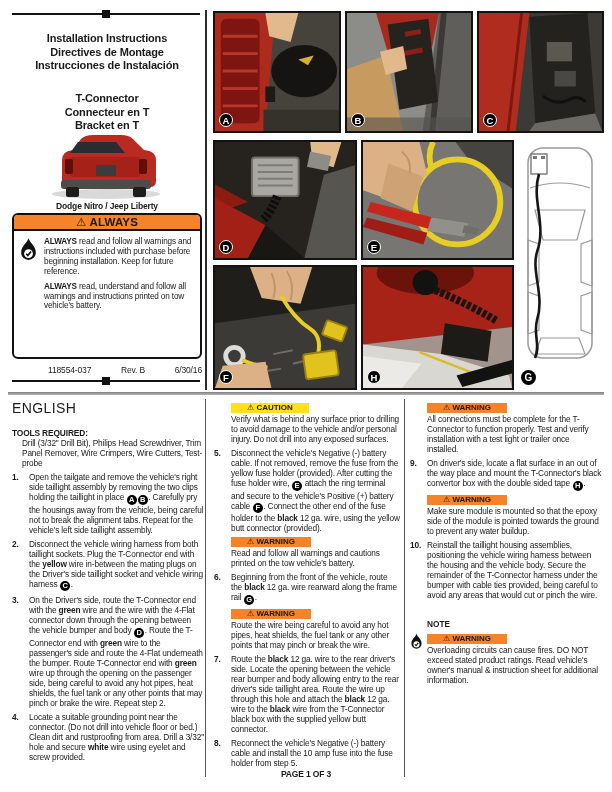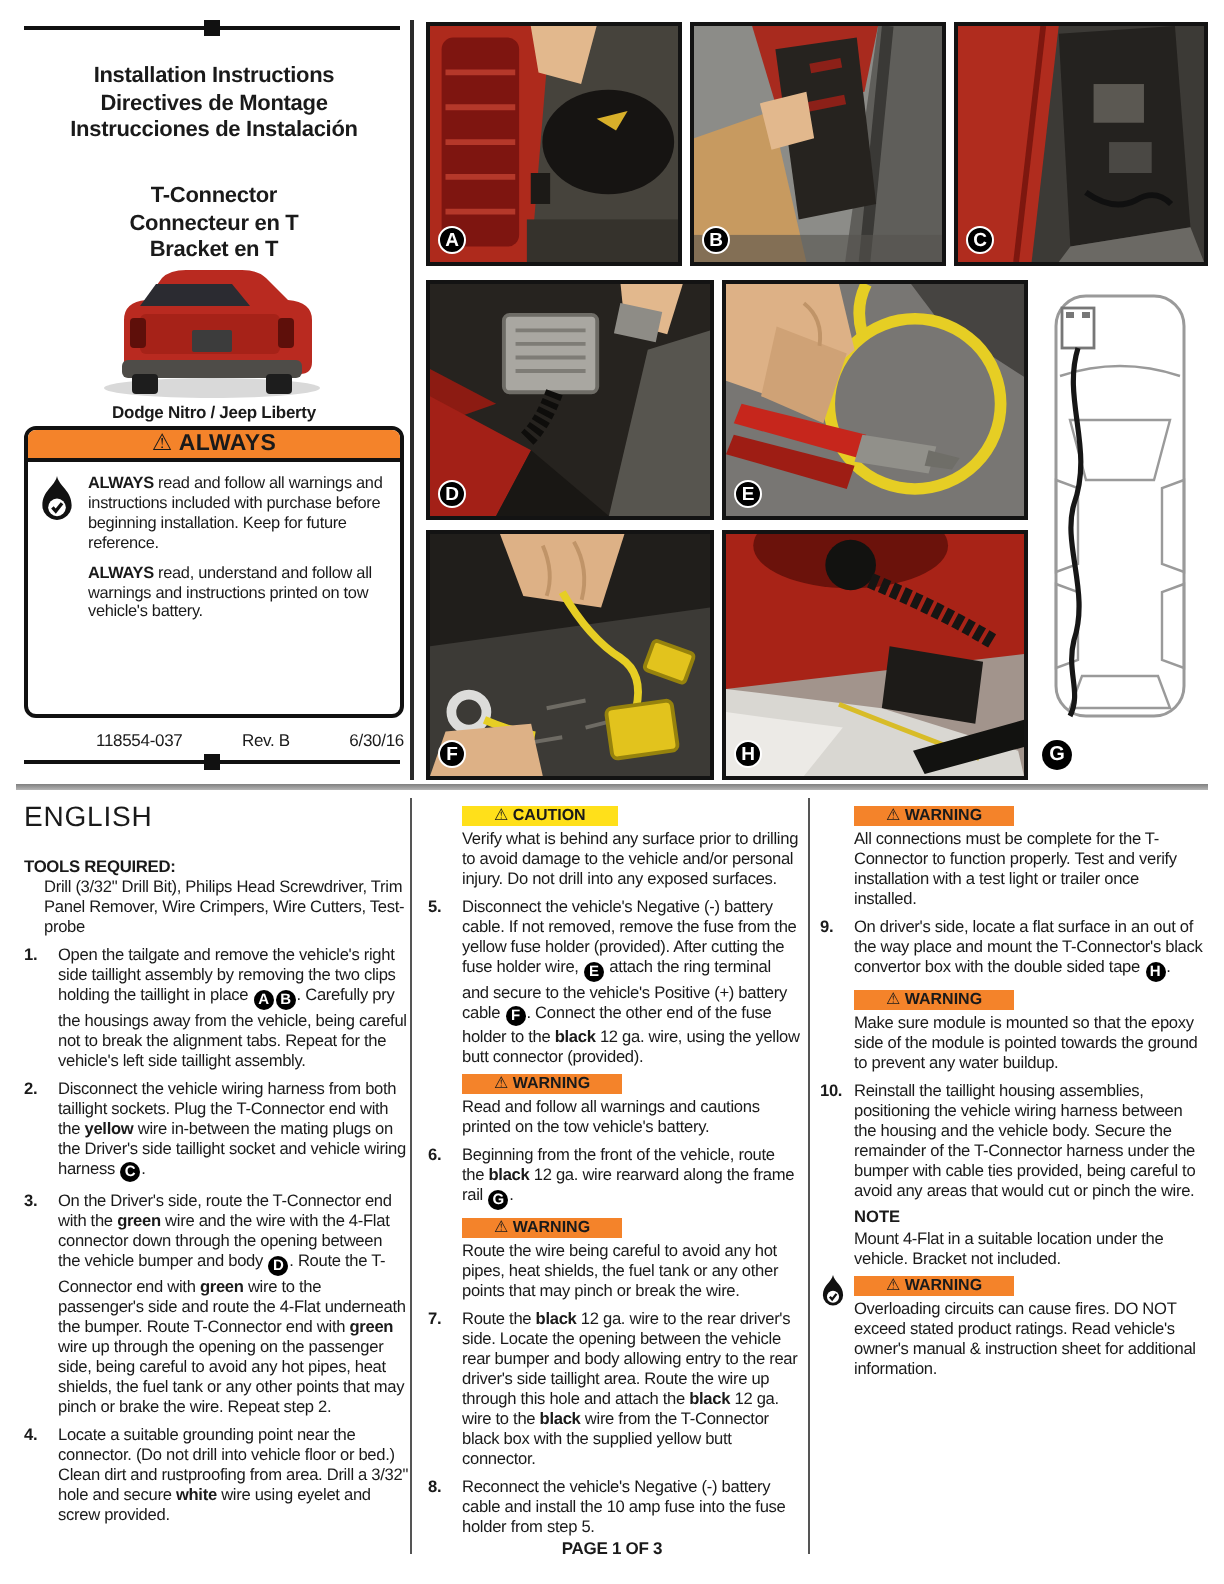--- a/index.html
+++ b/index.html
@@ -77,21 +77,21 @@
   .tools .tlabel{font-weight:bold;font-size:8.4px;}
   .tools .ttext{margin-left:10px;}
   .step{display:flex;margin:4px 0 3px 0;}
   .step .num{flex:none;width:17px;font-weight:bold;}
   .step .stext{flex:1;}
   .alert{margin:3px 0 3px 17px;position:relative;}
   .alabel{display:inline-block;font-weight:bold;font-size:8px;line-height:10px;
     padding:0 16px;margin-bottom:1px;letter-spacing:0;}
   .alert.warning .alabel{background:var(--warning-orange);}
   .alert.caution .alabel{background:var(--caution-yellow);}
-  .alert.note .alabel{padding:0;font-size:8.3px;}
+  .alert.note .alabel{padding:0;font-size:8.3px;margin-top:16px;}
   .flame2{position:absolute;left:-17px;top:0;width:13px;height:17px;}
   .flame2 svg{width:100%;height:100%;display:block;}
   .circ{display:inline-block;width:10px;height:10px;border-radius:50%;background:#000;
     color:#fff;font-size:7.5px;line-height:10px;text-align:center;font-weight:bold;
     vertical-align:-1.5px;margin:0 0.5px;letter-spacing:0;}
   .pageno{position:absolute;left:0;right:0;top:769px;text-align:center;
     font-weight:bold;font-size:8.5px;}
 </style>
 </head>
 <body>
@@ -334,21 +334,21 @@
     <div class="alert warning"><span class="alabel">⚠ WARNING</span><div class="atext">All connections must be complete for the T-Connector to function properly. Test and verify installation with a test light or trailer once installed.</div></div>
     <div class="step">
       <span class="num">9.</span>
       <span class="stext">On driver's side, locate a flat surface in an out of the way place and mount the T-Connector's black convertor box with the double sided tape <span class="circ">H</span>.</span>
     </div>
     <div class="alert warning"><span class="alabel">⚠ WARNING</span><div class="atext">Make sure module is mounted so that the epoxy side of the module is pointed towards the ground to prevent any water buildup.</div></div>
     <div class="step">
       <span class="num">10.</span>
       <span class="stext">Reinstall the taillight housing assemblies, positioning the vehicle wiring harness between the housing and the vehicle body. Secure the remainder of the T-Connector harness under the bumper with cable ties provided, being careful to avoid any areas that would cut or pinch the wire.</span>
     </div>
-    <div class="alert note"><span class="alabel">NOTE</span><div class="atext">Mount 4-Flat in a suitable location under the vehicle. Bracket not included.</div></div>
+    <div class="alert note"><span class="alabel">NOTE</span></div>
     <div class="alert warning"><span class="flame2">
         <svg viewBox="0 0 18 22">
           <path d="M9,0C10,5 16,7 16,14A7,7 0 1 1 2,14C2,7 8,5 9,0Z" fill="#111"></path>
           <circle cx="9" cy="15" r="4.2" fill="#fff"></circle>
           <path d="M6.8,15l1.6,1.8l3-3.8" stroke="#111" stroke-width="1.6" fill="none"></path>
         </svg>
       </span><span class="alabel">⚠ WARNING</span><div class="atext">Overloading circuits can cause fires. DO NOT exceed stated product ratings. Read vehicle's owner's manual &amp; instruction sheet for additional information.</div></div>
   </div>
 
 <div class="pageno">PAGE 1 OF 3</div>

